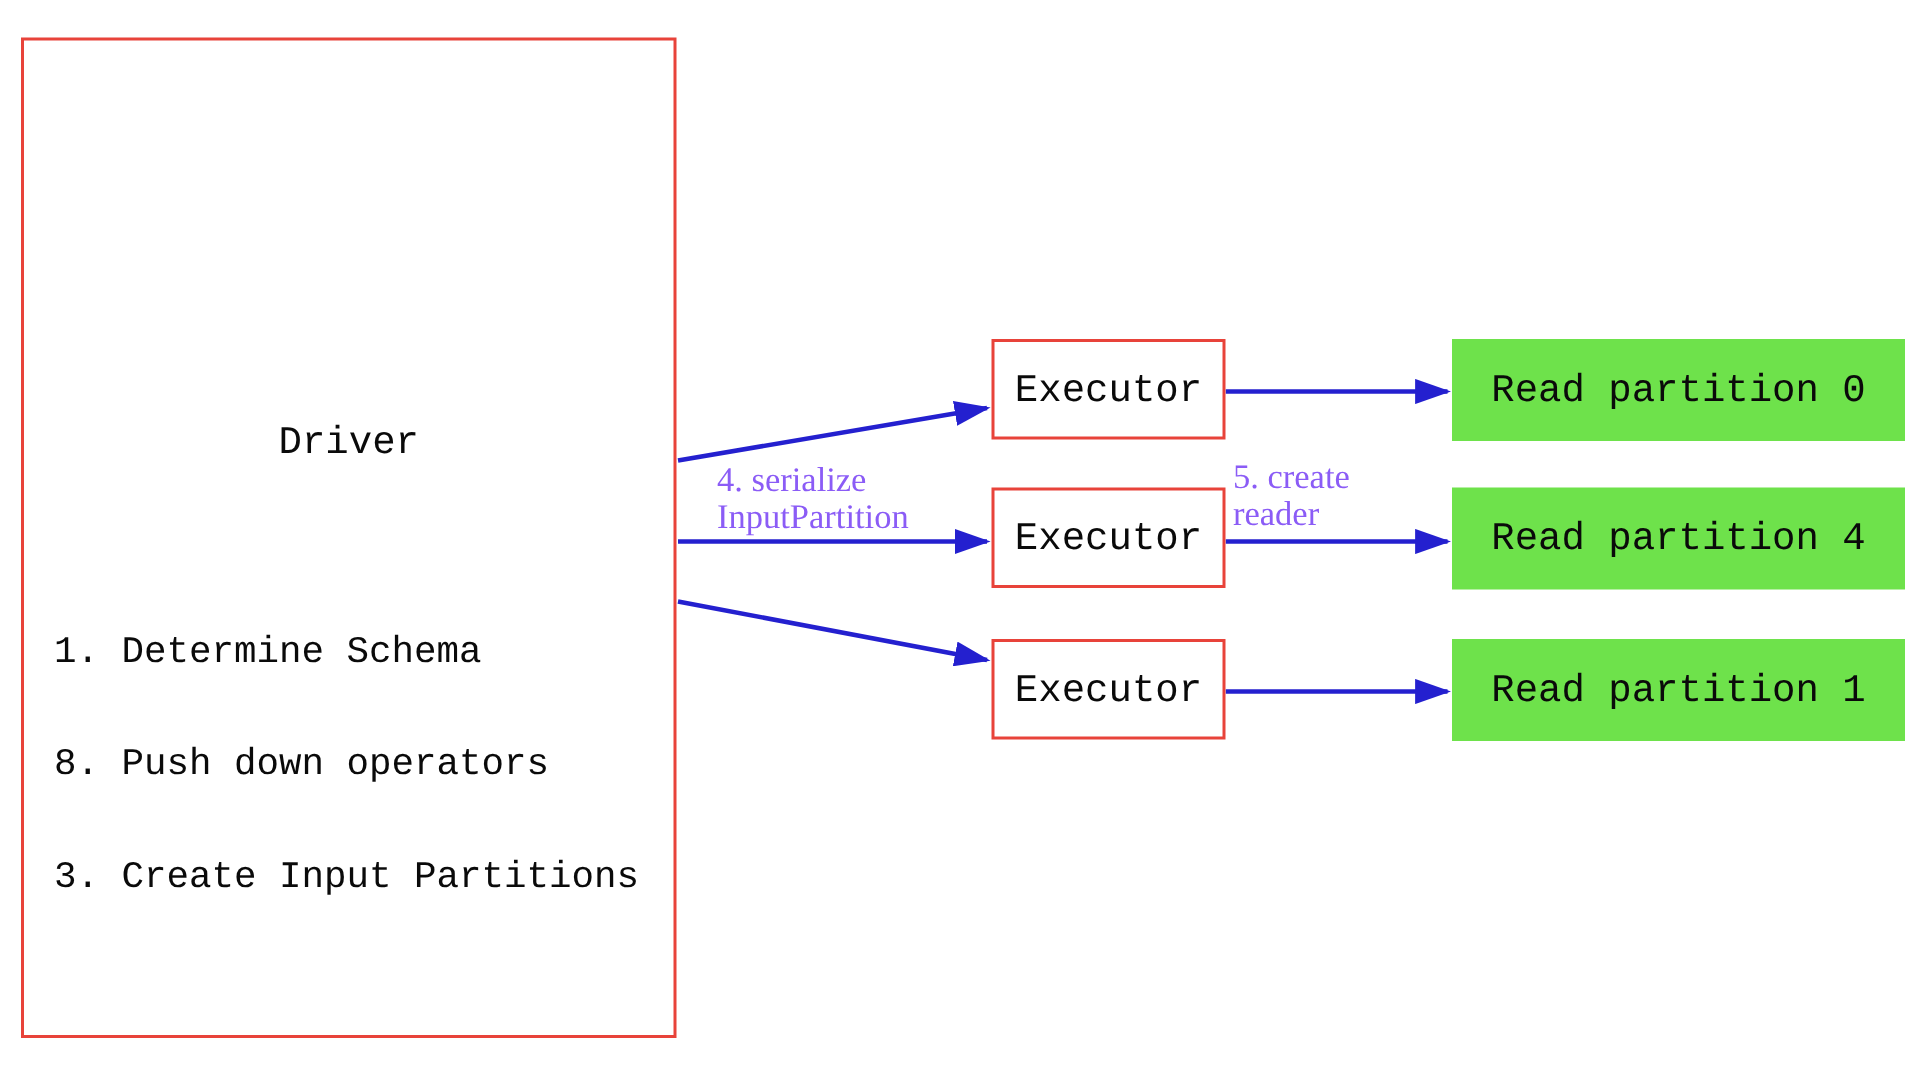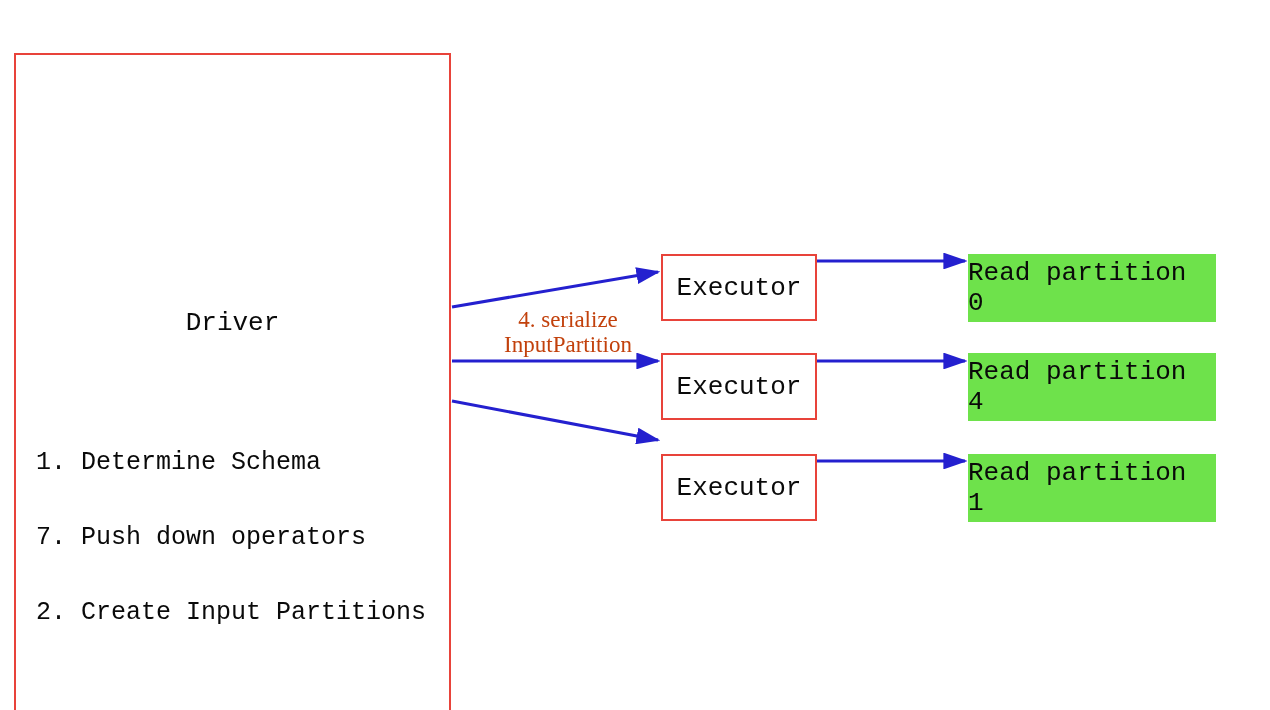--- a/index.html
+++ b/index.html
@@ -27,21 +27,20 @@
     stroke:var(--blue);
     stroke-width:3;
   }
   .arrow-layer .head{
     fill:var(--blue);
   }
   .box{
     position:absolute;
     box-sizing:border-box;
     background:#ffffff;
-    margin-top:28px;
   }
   .driver-box{
     left:14px;top:25px;
     width:437px;height:667px;
     border:2px solid var(--red);
   }
   .driver-title{
     position:absolute;
     left:0;top:254px;
     width:100%;
@@ -61,38 +60,37 @@
   .driver-steps .step{margin:0;}
   .exec-box{
     width:156px;height:67px;
     border:2px solid var(--red);
     left:661px;
     display:flex;align-items:center;justify-content:center;
     font-size:26px;
     color:var(--ink);
   }
   .part-box{
-    width:248px;height:68px;
+    width:302px;height:68px;
     left:968px;
     background:var(--green);
     border:none;
     display:flex;align-items:center;justify-content:center;
     font-size:26px;
     color:var(--ink);
   }
   .row-0{top:226px;}
   .row-1{top:325px;}
   .row-2{top:426px;}
   .edge-label{
     position:absolute;
     font-family:"Liberation Serif", serif;
     font-size:23px;
     line-height:25px;
-    color:#c2410c;
-    text-align:center;
+    color:#8b5cf6;
     white-space:pre-line;
   }
   .label-serialize{
     left:478px;top:307px;width:180px;
   }
   .label-reader{
     left:822px;top:305px;width:150px;
   }
 </style>
 </head>
@@ -111,29 +109,31 @@
     <line x1="452" y1="401" x2="658" y2="440" marker-end="url(#ah)"></line>
     <line x1="817" y1="261" x2="965" y2="261" marker-end="url(#ah)"></line>
     <line x1="817" y1="361" x2="965" y2="361" marker-end="url(#ah)"></line>
     <line x1="817" y1="461" x2="965" y2="461" marker-end="url(#ah)"></line>
   </svg>
 
   <div class="box driver-box">
     <div class="driver-title">Driver</div>
     <div class="driver-steps">
       <div class="step">1. Determine Schema</div>
-      <div class="step">7. Push down operators</div>
-      <div class="step">2. Create Input Partitions</div>
+      <div class="step">8. Push down operators</div>
+      <div class="step">3. Create Input Partitions</div>
     </div>
   </div>
 
   <div class="box exec-box row-0">Executor</div>
   <div class="box exec-box row-1">Executor</div>
   <div class="box exec-box row-2">Executor</div>
 
   <div class="box part-box row-0">Read partition 0</div>
   <div class="box part-box row-1">Read partition 4</div>
   <div class="box part-box row-2">Read partition 1</div>
 
   <div class="edge-label label-serialize">4. serialize
 InputPartition</div>
+  <div class="edge-label label-reader">5. create
+reader</div>
 
 </div>
 
 </body></html>

